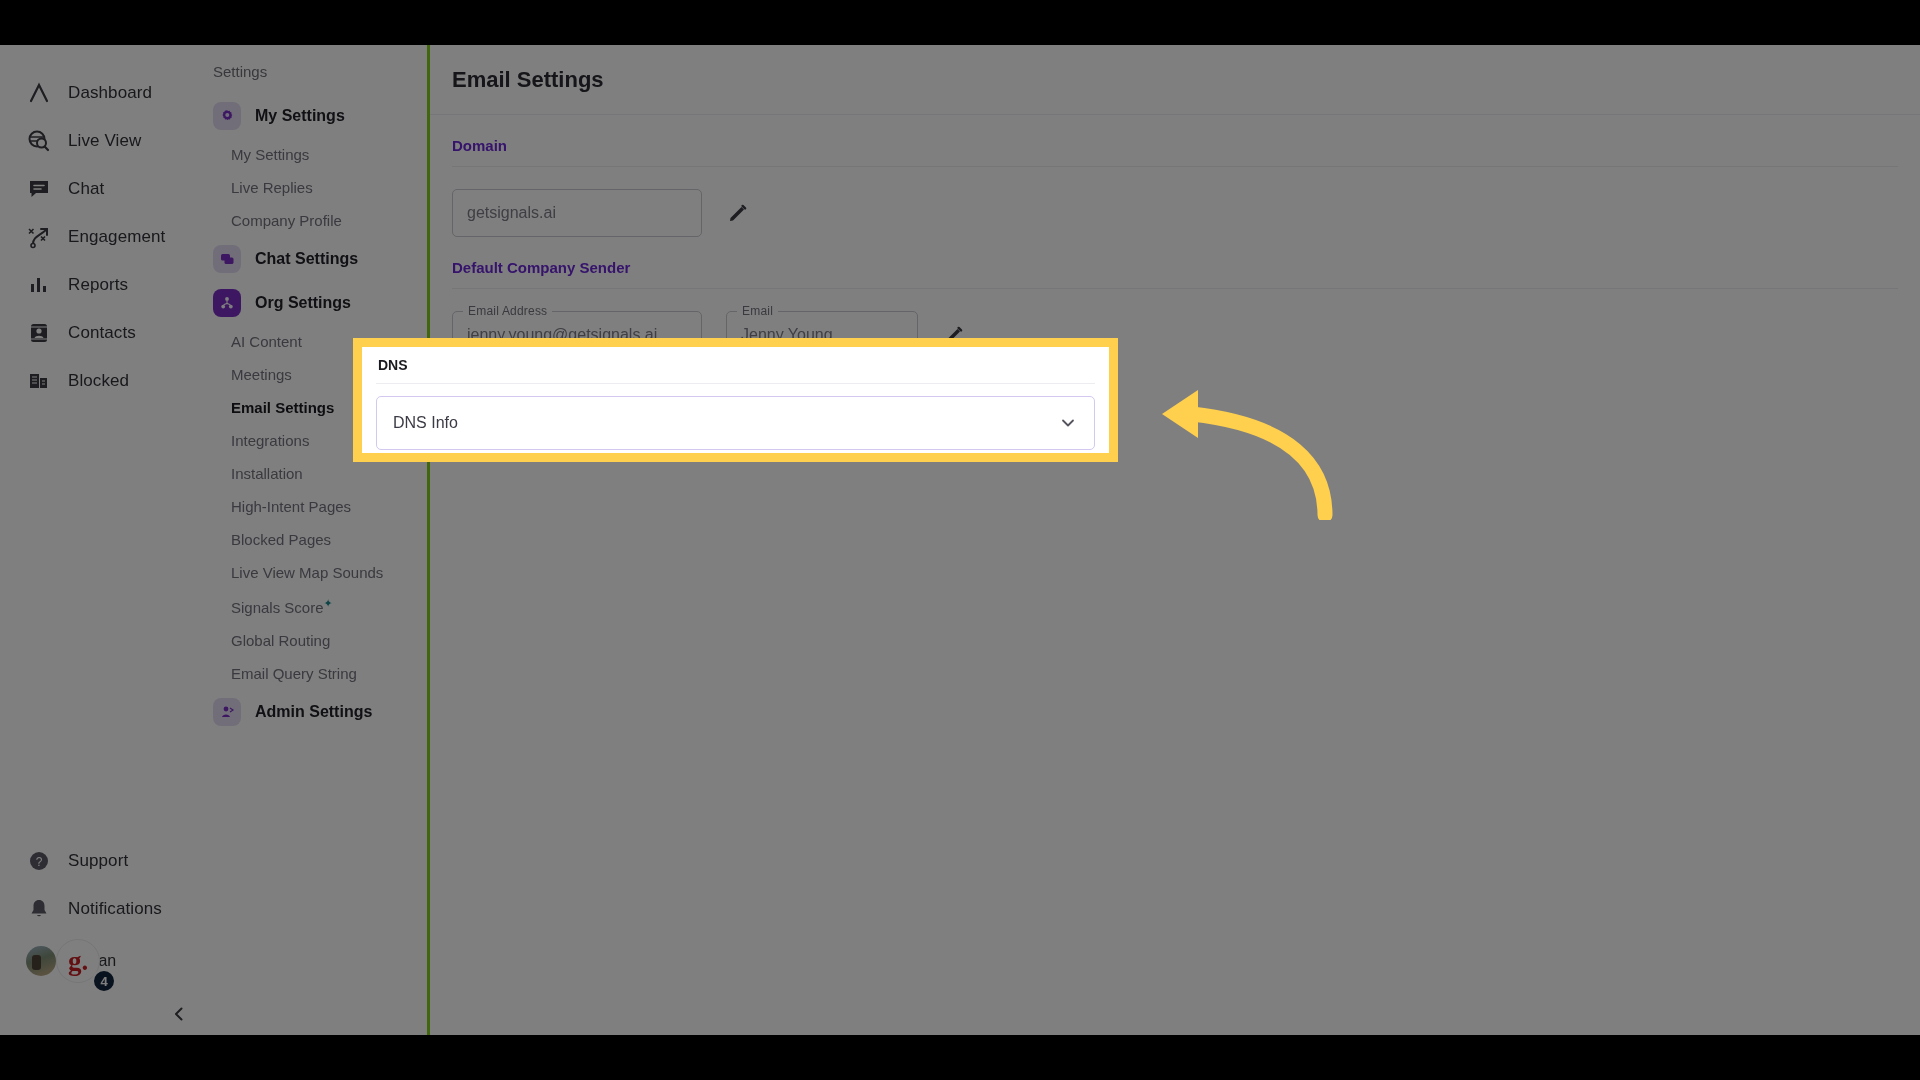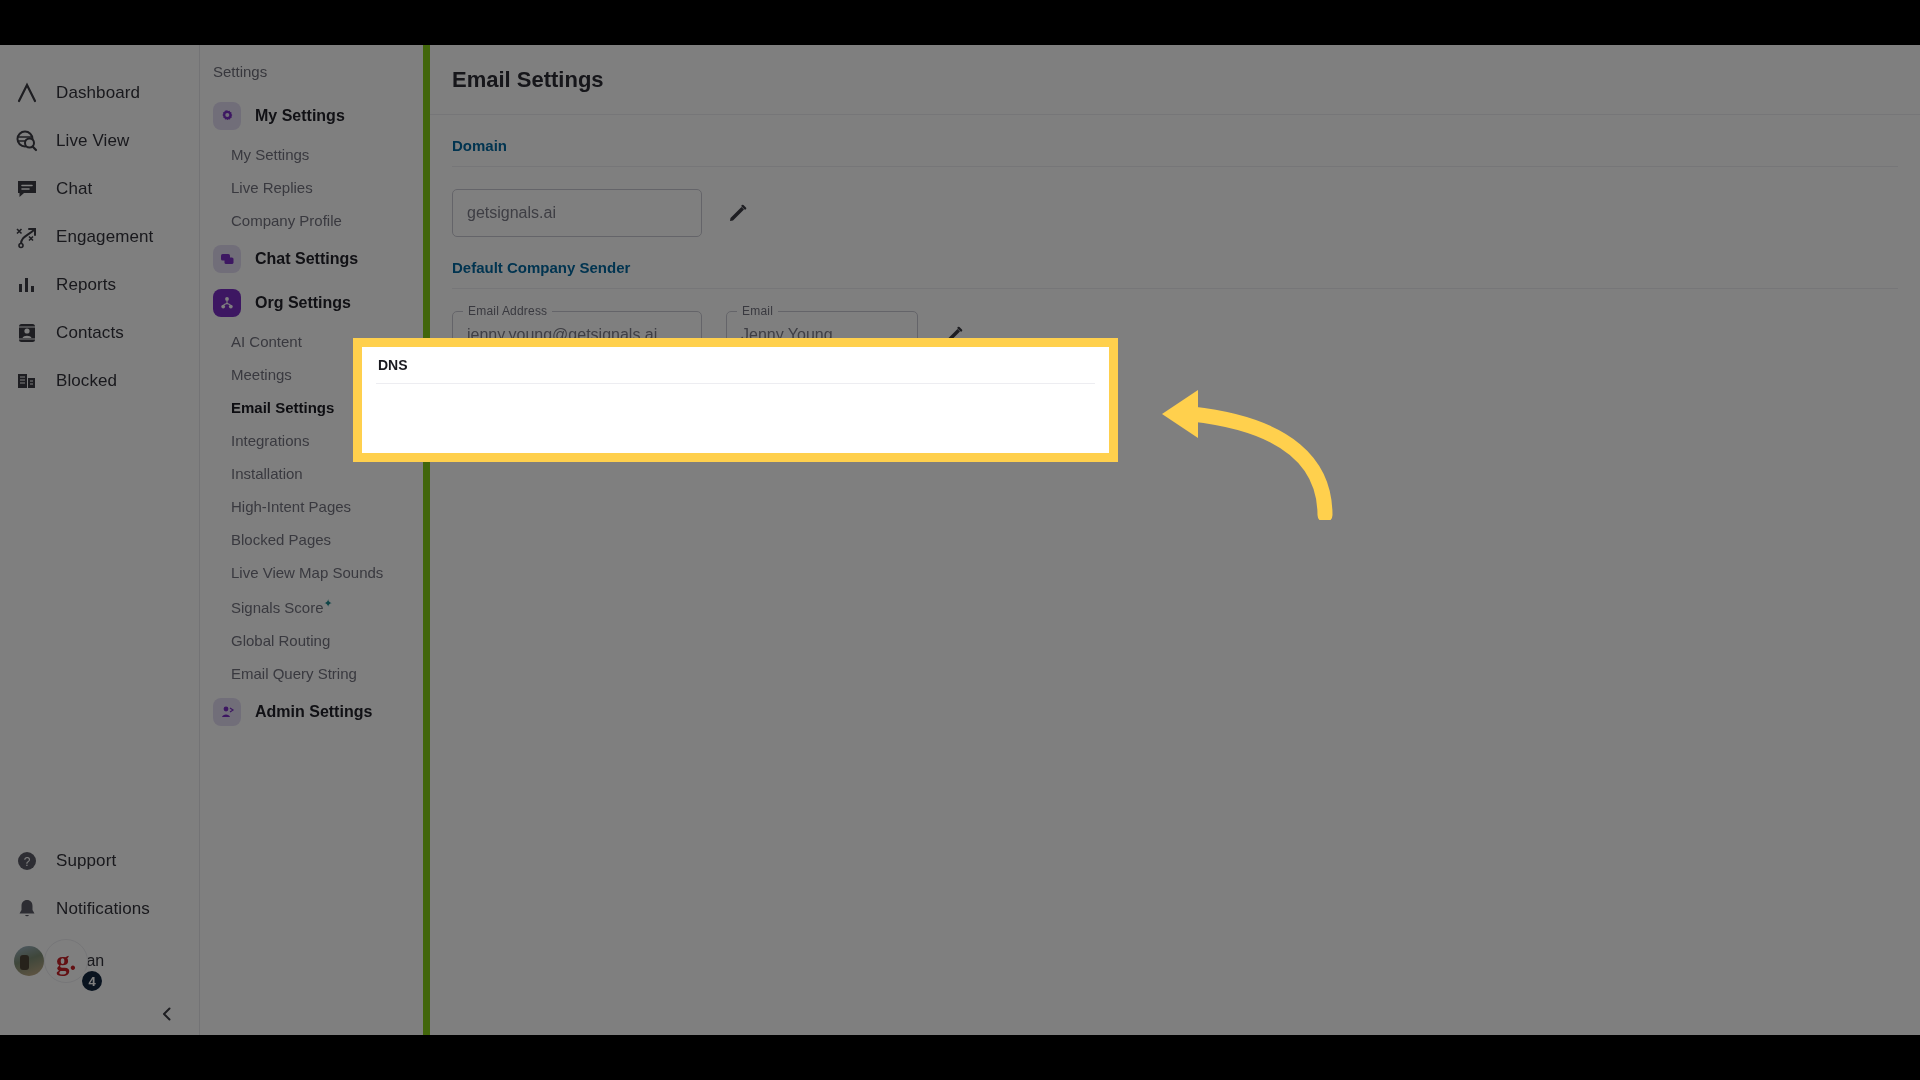--- a/index.html
+++ b/index.html
@@ -32,21 +32,21 @@
     left: 0; top: 45px;
     width: 1920px; height: 990px;
     background: rgba(0,0,0,0.50);
     pointer-events: none;
     z-index: 50;
   }
 
   
   #rail {
     position: absolute;
-    left: 0; top: 0;
+    left: 12px; top: 0;
     width: 200px; height: 990px;
     background: #ffffff;
     border-right: 1px solid #e6e6ea;
   }
   .rail-list { padding-top: 24px; }
   .rail-item {
     display: flex; align-items: center;
     height: 48px;
     padding-left: 14px;
     gap: 16px;
@@ -133,21 +133,21 @@
     display: flex; align-items: center; justify-content: center;
     color: #3c3c44; cursor: pointer;
   }
 
   
   #subnav {
     position: absolute;
     left: 200px; top: 0;
     width: 230px; height: 990px;
     background: #ffffff;
-    border-right: 7px solid #84cc16;
+    border-right: 3px solid #84cc16;
     padding-top: 18px;
   }
   .subnav-title {
     font-size: 15px;
     color: #6f6f7a;
     padding: 0 0 14px 13px;
   }
   .group-row {
     display: flex; align-items: center;
     height: 44px; gap: 14px;
@@ -186,21 +186,21 @@
   .main-header {
     height: 70px;
     display: flex; align-items: center;
     padding-left: 22px;
     border-bottom: 1px solid #ededf1;
   }
   .main-title { font-size: 22px; color: #2c2c34; }
 
   .section { padding: 0 22px; }
   .section-label {
-    font-size: 15px; font-weight: 700; color: #0369a1;
+    font-size: 15px; font-weight: 700; color: #6d28d9;
     padding: 22px 0 12px 0;
   }
   .divider { height: 1px; background: #ededf1; }
 
   .field-row {
     display: flex; align-items: center; gap: 24px;
     padding: 22px 0 0 0;
   }
   .outlined {
     position: relative;
@@ -506,20 +506,28 @@
     </main>
 
   </div>
 
   <div id="dimmer"></div>
 
   <div id="dns-wrap">
     <div id="dns-card">
       <div class="dns-label">DNS</div>
       <div class="dns-rule"></div>
+      <div class="accordion">
+        <span class="accordion-text">DNS Info</span>
+        <span class="chev">
+          <svg width="20" height="20" viewBox="0 0 20 20">
+              <path d="M5 7.5 L10 12.5 L15 7.5" stroke="#55555f" stroke-width="1.8" fill="none" stroke-linecap="round" stroke-linejoin="round"></path>
+            </svg>
+        </span>
+      </div>
     </div>
   </div>
 
   <svg id="arrow" viewBox="0 0 200 150">
     <path d="M185 145 C185 95, 150 55, 52 44" stroke="#ffd04d" stroke-width="15" fill="none" stroke-linecap="round"></path>
     <path d="M22 44 L58 20 L58 68 Z" fill="#ffd04d"></path>
   </svg>
 
 </div>
 

